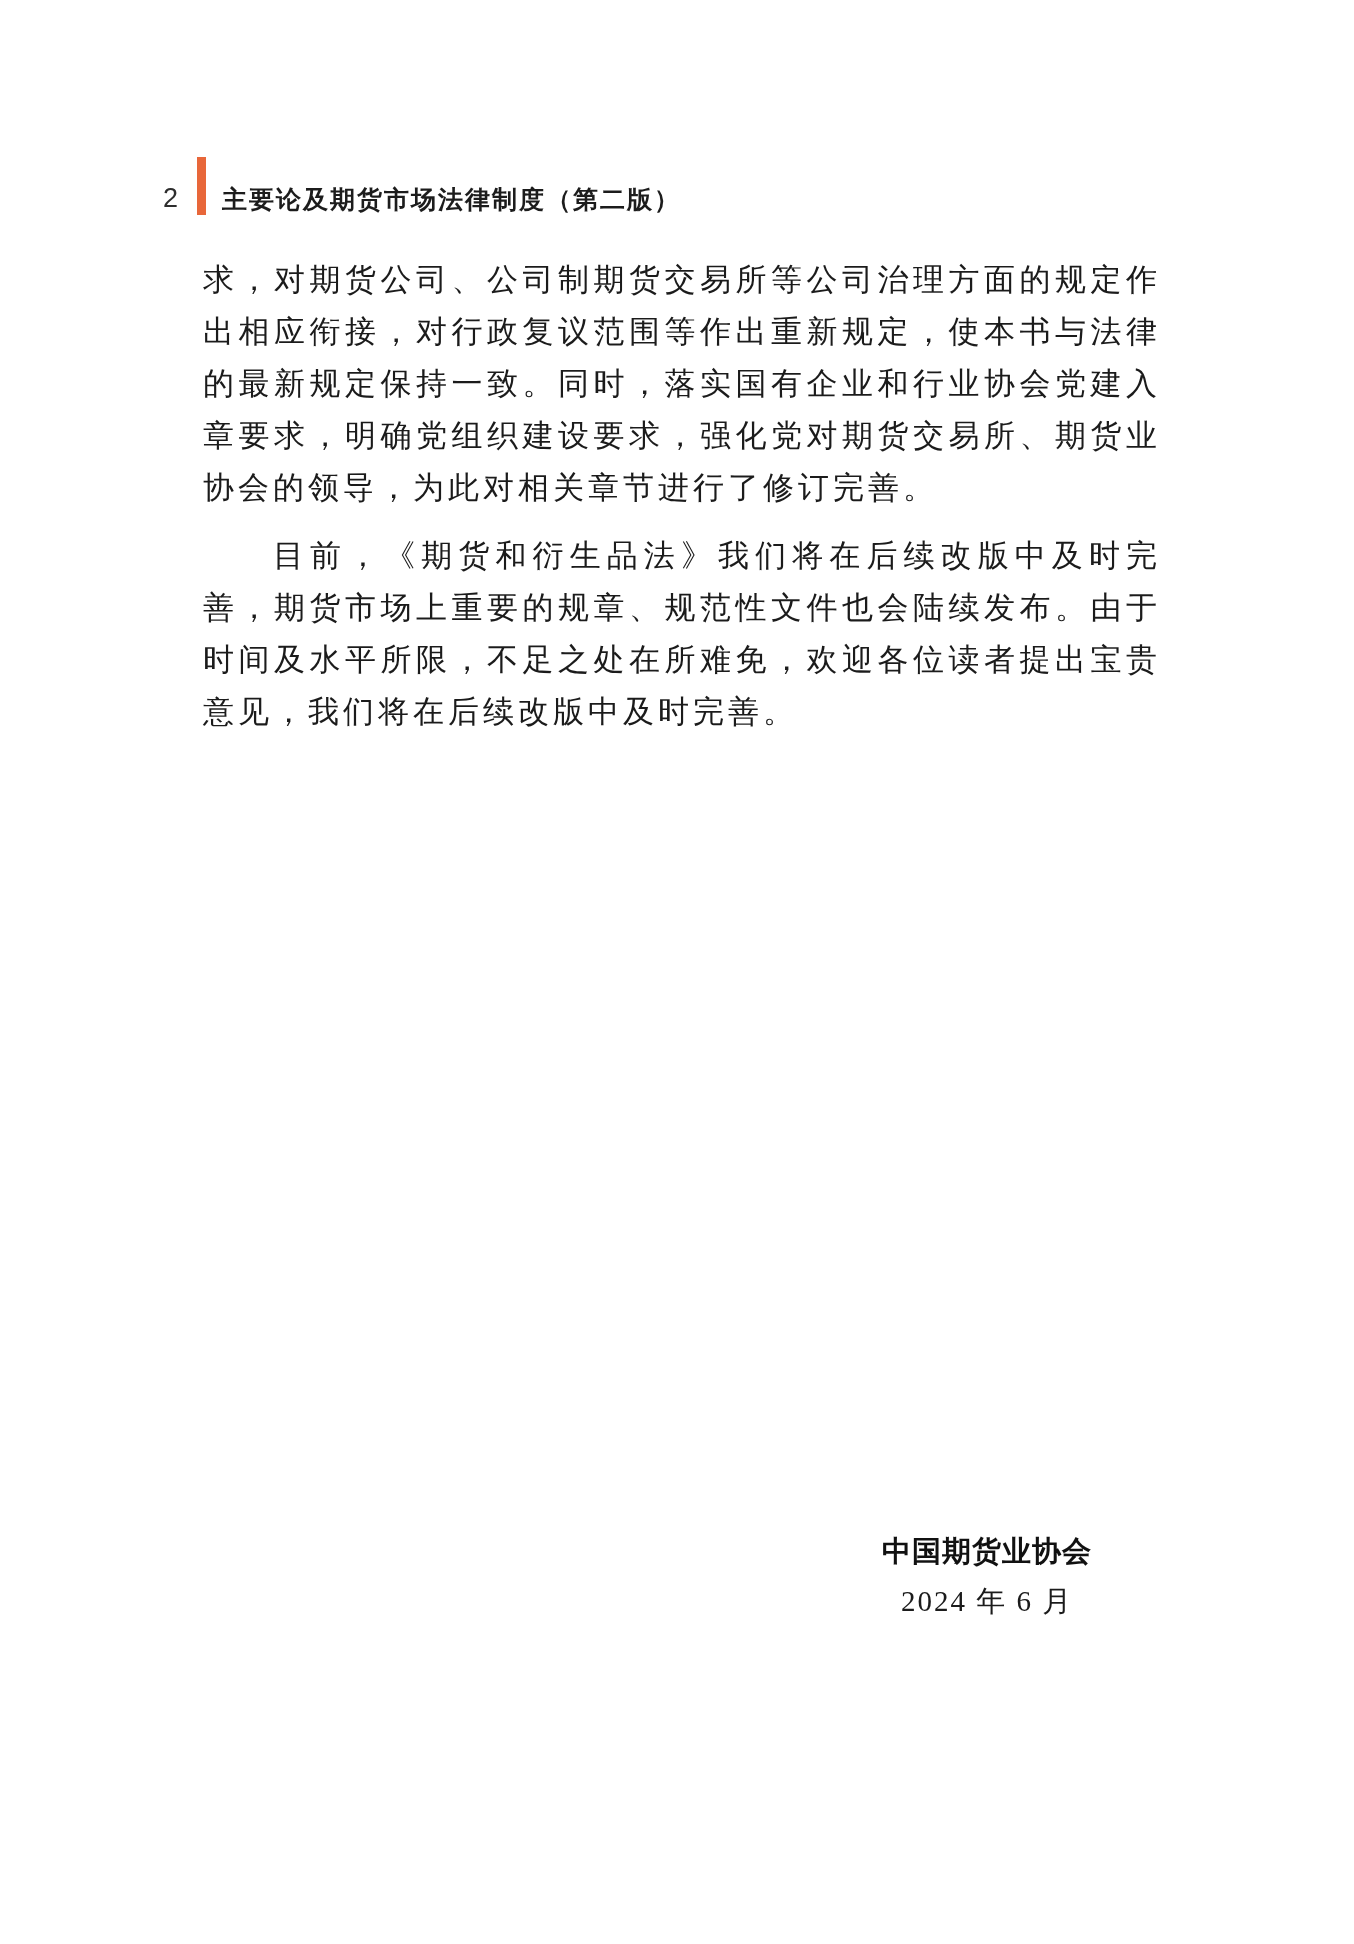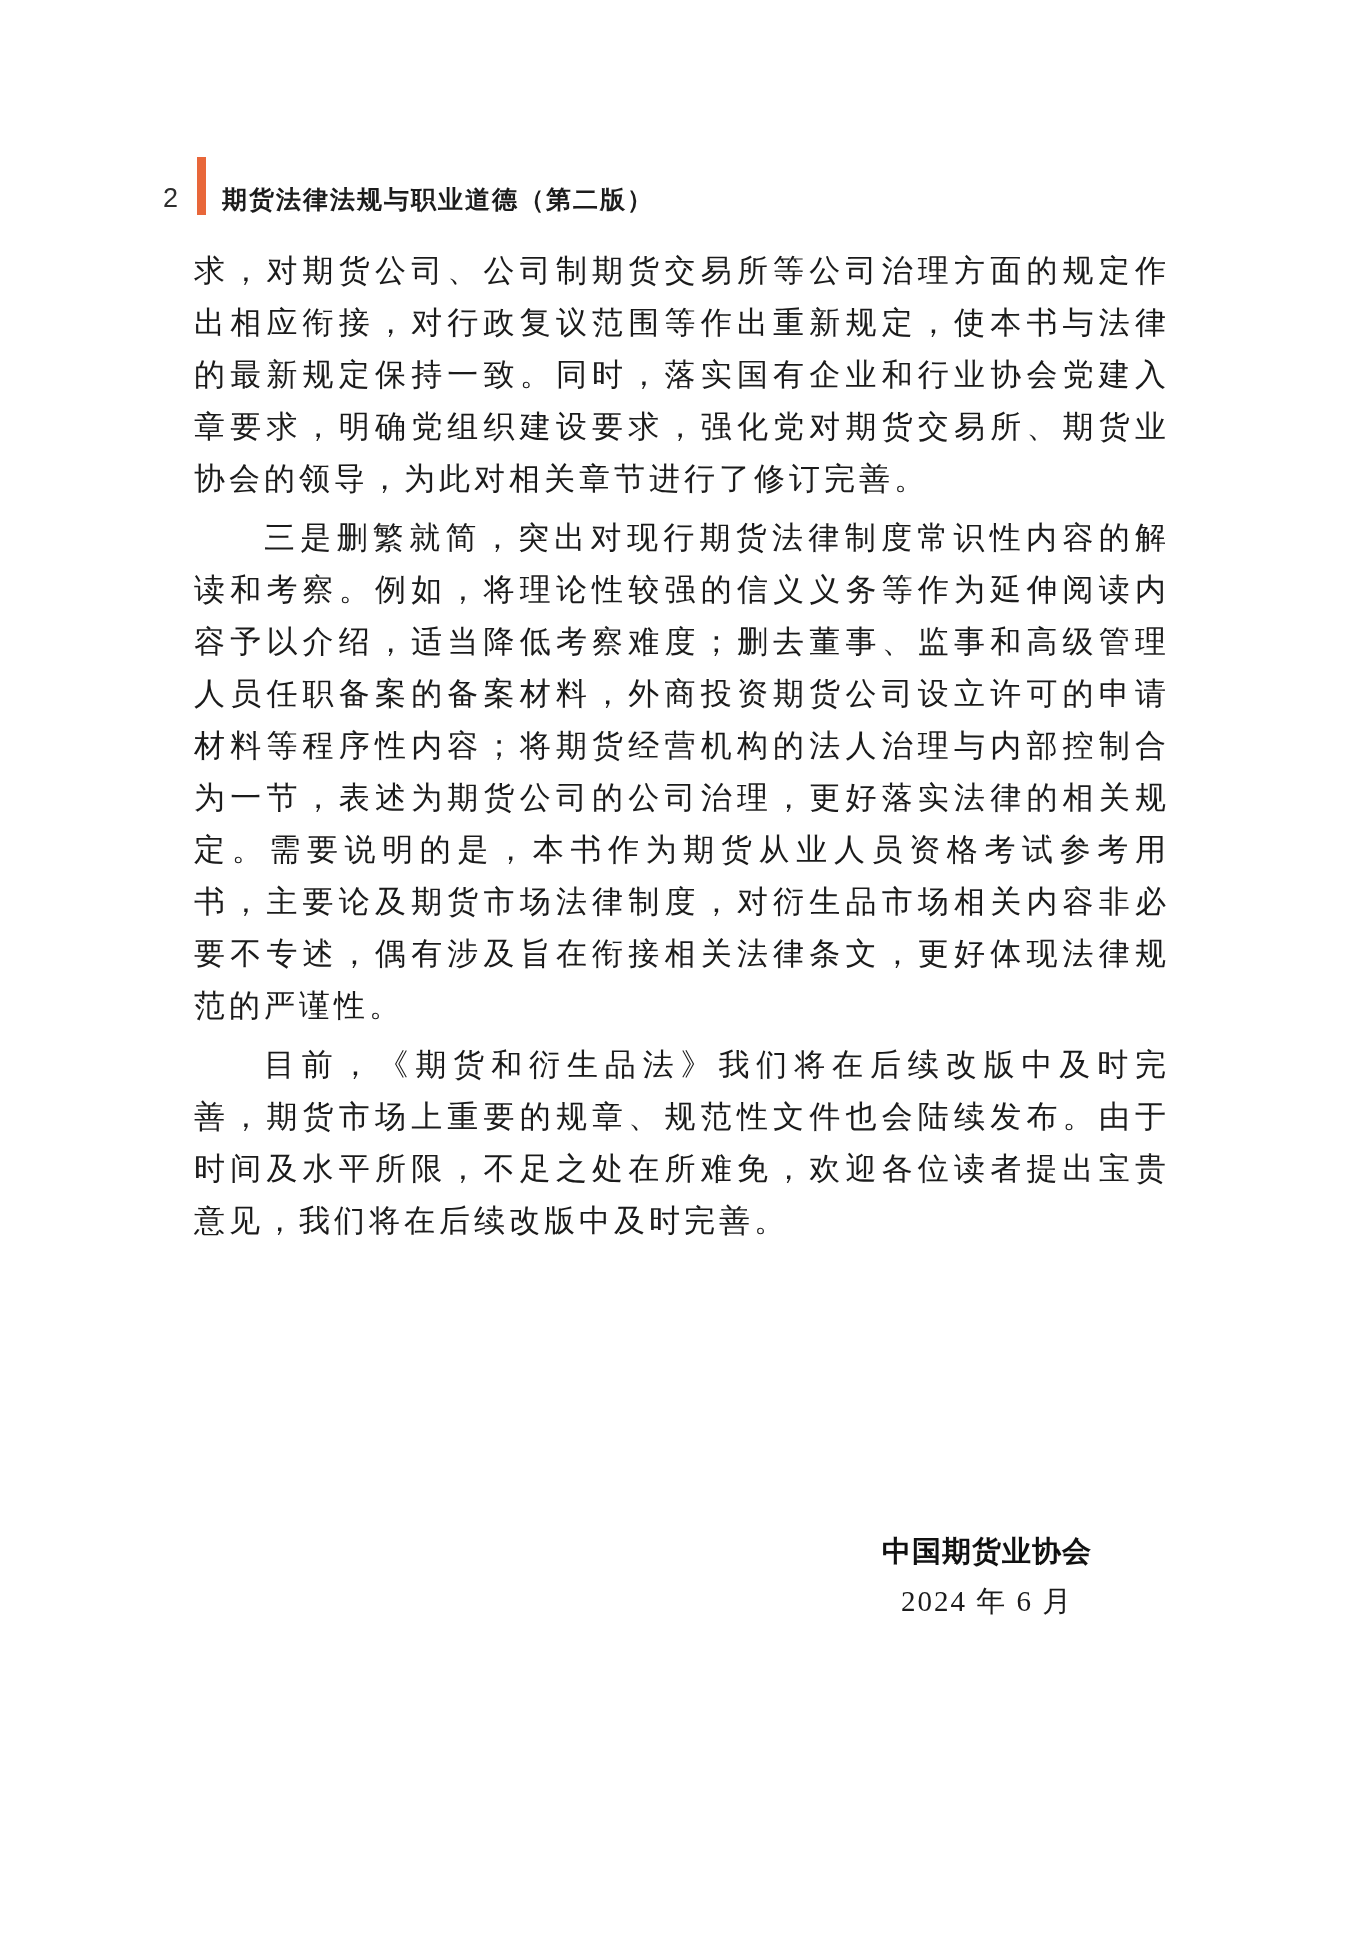--- a/index.html
+++ b/index.html
@@ -56,21 +56,21 @@
     top: 238px;
     left: 187px;
     width: 990px;
     font-size: 31px;
     line-height: 52px;
     letter-spacing: 4px;
     text-align: justify;
     text-justify: inter-character;
     color: var(--ink);
   }
-  .para { margin: 7px; }
+  .para { margin: 16px; }
   .para.indent { text-indent: 70px; }
 
   
   .signature {
     position: absolute;
     top: 1534px;
     right: 262px;
     display: flex;
     flex-direction: column;
     align-items: center;
@@ -95,26 +95,25 @@
   }
 </style>
 </head>
 <body>
 
 <div class="page">
 
   <header class="page-header">
     <span class="page-number">2</span>
     <span class="accent-bar"></span>
-    <h1 class="book-title">期货法律法规与职业道德（第二版）</h1>
+    <h1 class="book-title">主要论及期货市场法律制度（第二版）</h1>
   </header>
 
   <main class="body-text">
     <p class="para">求，对期货公司、公司制期货交易所等公司治理方面的规定作出相应衔接，对行政复议范围等作出重新规定，使本书与法律的最新规定保持一致。同时，落实国有企业和行业协会党建入章要求，明确党组织建设要求，强化党对期货交易所、期货业协会的领导，为此对相关章节进行了修订完善。</p>
-    <p class="para indent">三是删繁就简，突出对现行期货法律制度常识性内容的解读和考察。例如，将理论性较强的信义义务等作为延伸阅读内容予以介绍，适当降低考察难度；删去董事、监事和高级管理人员任职备案的备案材料，外商投资期货公司设立许可的申请材料等程序性内容；将期货经营机构的法人治理与内部控制合为一节，表述为期货公司的公司治理，更好落实法律的相关规定。需要说明的是，本书作为期货从业人员资格考试参考用书，主要论及期货市场法律制度，对衍生品市场相关内容非必要不专述，偶有涉及旨在衔接相关法律条文，更好体现法律规范的严谨性。</p>
     <p class="para indent">目前，《期货和衍生品法》我们将在后续改版中及时完善，期货市场上重要的规章、规范性文件也会陆续发布。由于时间及水平所限，不足之处在所难免，欢迎各位读者提出宝贵意见，我们将在后续改版中及时完善。</p>
   </main>
 
   <div class="signature">
     <div class="sig-org">中国期货业协会</div>
     <div class="sig-date">2024 年 6 月</div>
   </div>
 
 </div>
 

